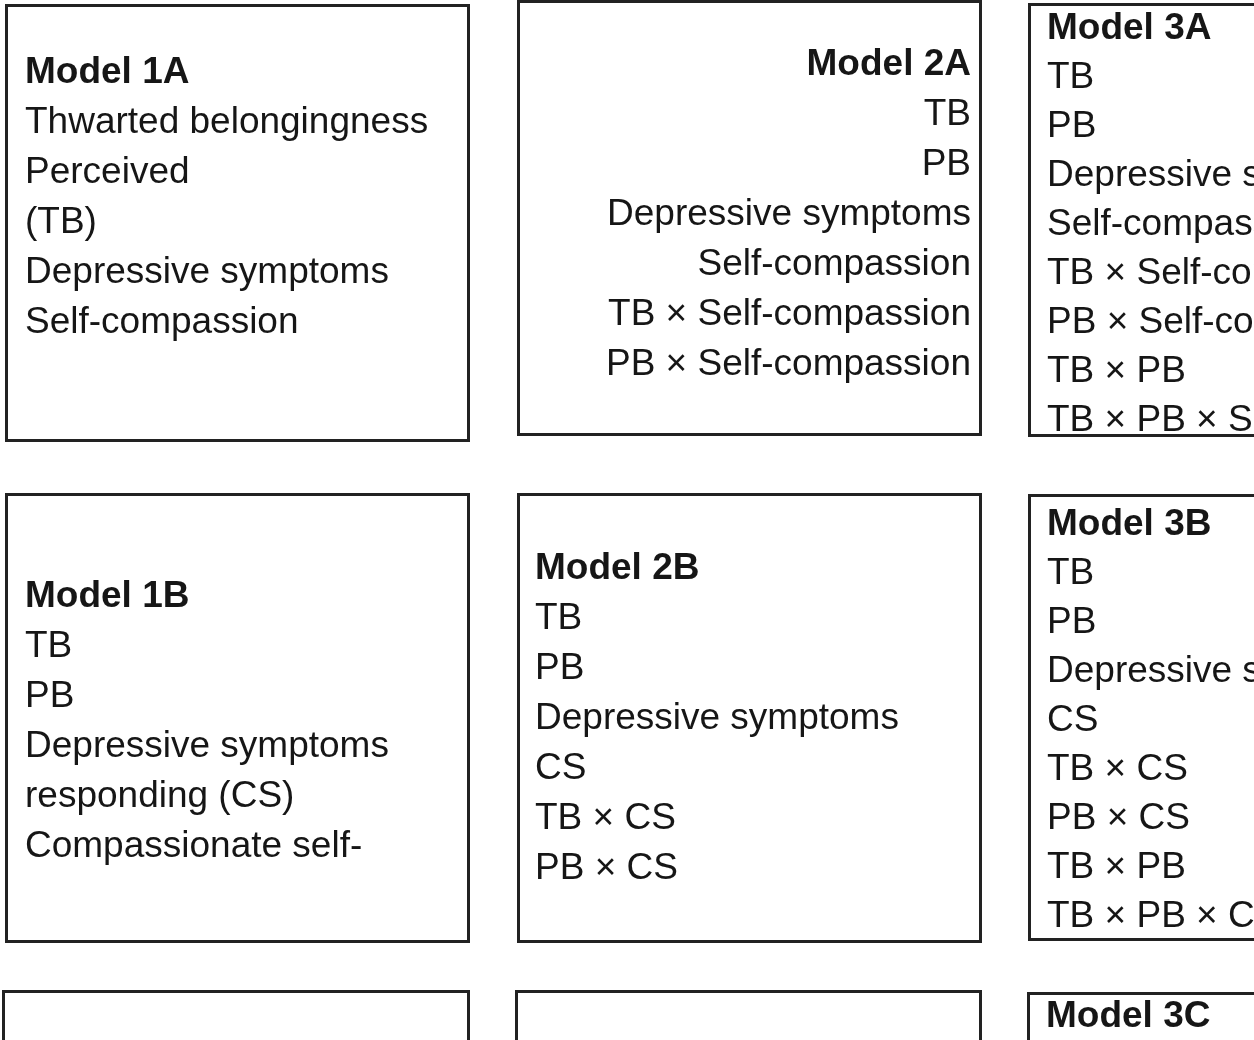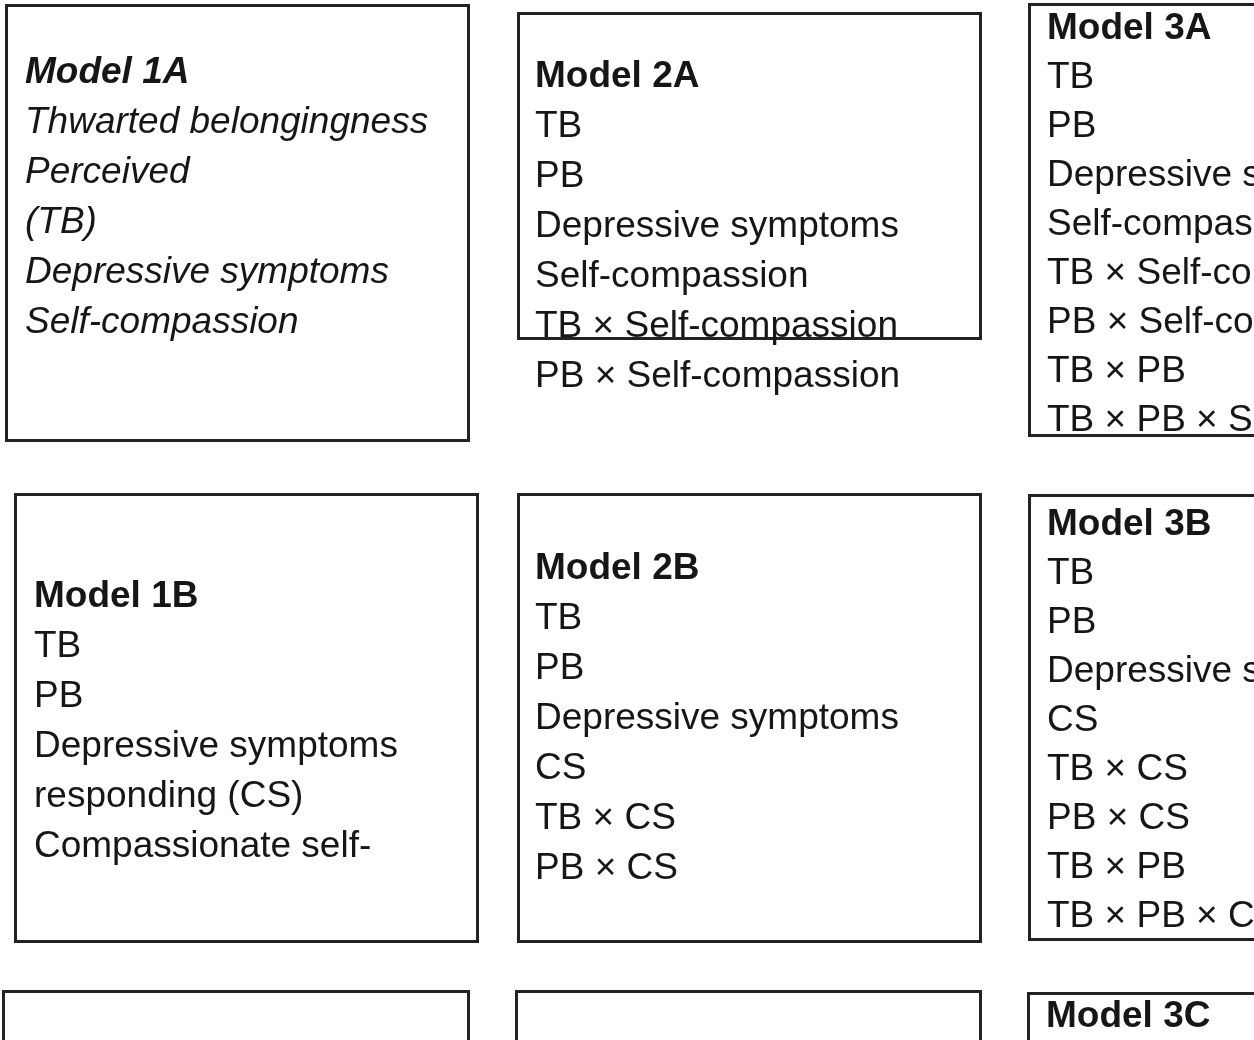--- a/index.html
+++ b/index.html
@@ -36,32 +36,32 @@
   }
   .line{
     white-space:nowrap;
   }
 </style>
 </head>
 <body>
 
 <div id="canvas">
 
-  <div class="box" style="left:5px;top:4px;width:465px;height:438px;font-style:italic;">
+  <div class="box" style="left:5px;top:4px;width:465px;height:438px;">
     <div class="content" style="padding:39px 8px 0 17px;">
       <div class="title">Model 1A</div>
       <div class="line">Thwarted belongingness</div>
       <div class="line">Perceived</div>
       <div class="line">(TB)</div>
       <div class="line">Depressive symptoms</div>
       <div class="line">Self-compassion</div>
     </div>
   </div>
 
-  <div class="box" style="left:517px;top:12px;width:465px;height:328px;">
+  <div class="box" style="left:517px;top:0;width:465px;height:436px;text-align:right;">
     <div class="content" style="padding:35px 8px 0 15px;">
       <div class="title">Model 2A</div>
       <div class="line">TB</div>
       <div class="line">PB</div>
       <div class="line">Depressive symptoms</div>
       <div class="line">Self-compassion</div>
       <div class="line">TB × Self-compassion</div>
       <div class="line">PB × Self-compassion</div>
     </div>
   </div>
@@ -73,21 +73,21 @@
       <div class="line">PB</div>
       <div class="line">Depressive symptoms</div>
       <div class="line">Self-compassion</div>
       <div class="line">TB × Self-compassion</div>
       <div class="line">PB × Self-compassion</div>
       <div class="line">TB × PB</div>
       <div class="line">TB × PB × Self-compassion</div>
     </div>
   </div>
 
-  <div class="box" style="left:14px;top:493px;width:465px;height:450px;">
+  <div class="box" style="left:5px;top:493px;width:465px;height:450px;">
     <div class="content" style="padding:74px 8px 0 17px;">
       <div class="title">Model 1B</div>
       <div class="line">TB</div>
       <div class="line">PB</div>
       <div class="line">Depressive symptoms</div>
       <div class="line">responding (CS)</div>
       <div class="line">Compassionate self-</div>
     </div>
   </div>
 

